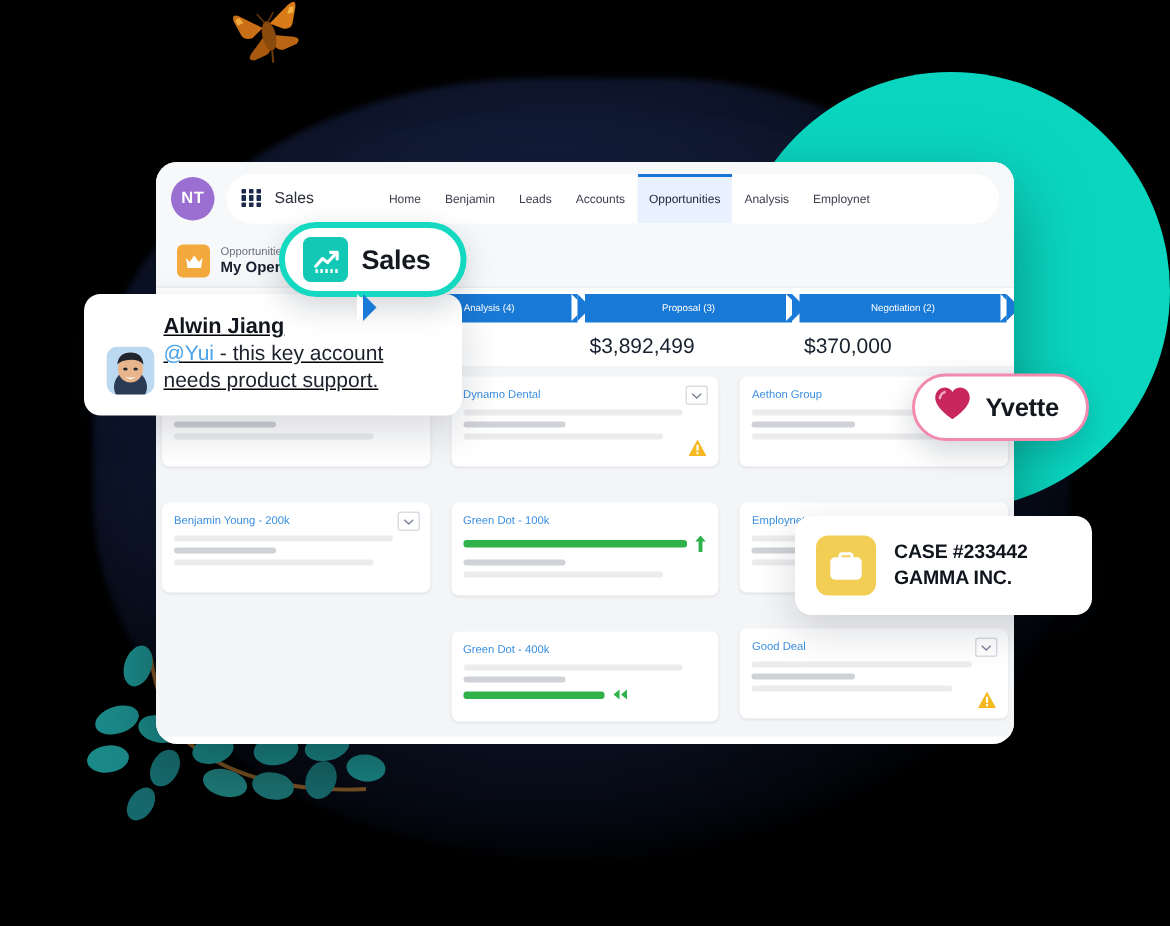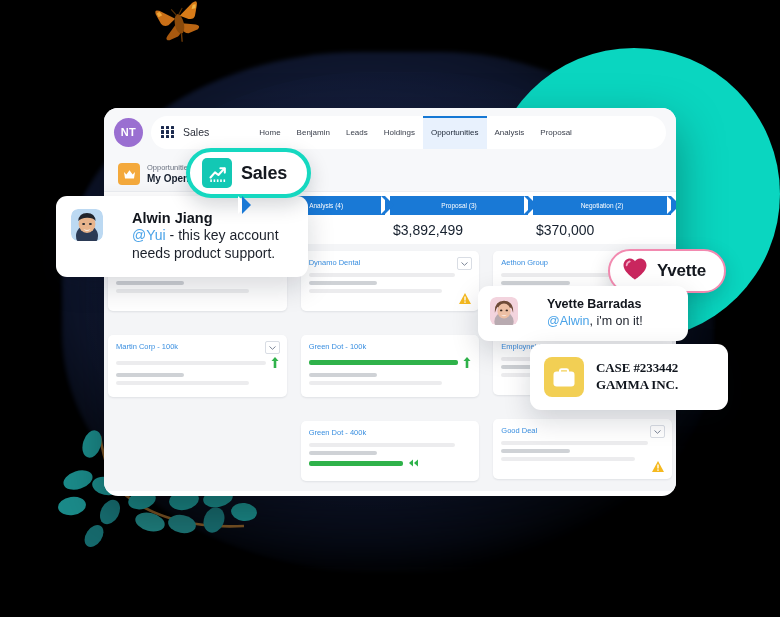--- a/index.html
+++ b/index.html
@@ -133,37 +133,37 @@
   .pill-sales { left: 186px; top: 148px; border: 4px solid #15d8c0; padding: 6px 20px 6px 12px; }
   .pill-service { left: 608px; top: 249px; border: 2.5px solid #f28ab0; padding: 6px 18px 6px 12px; }
   .pill-label { font-size: 18px; font-weight: bold; color: #14181f; letter-spacing: -.2px; }
   .pill-label.svc { font-size: 17px; }
   .sales-icon { width: 30px; height: 30px; background: #13c8b4; border-radius: 5px;
     display:flex; align-items:center; justify-content:center; flex:0 0 auto; }
 
   .chatcard {
     position: absolute; background: #fff; border-radius: 11px;
     box-shadow: 0 10px 28px rgba(10,20,40,.16);
-    display: flex; gap: 29px; padding: 13px 16px 14px 15px; align-items: flex-start;
+    display: flex; gap: 6px; padding: 13px 16px 14px 15px; align-items: flex-end; text-decoration: underline;
   }
   .chat-alwin { left: 56px; top: 196px; width: 252px; }
   .chat-yvette { left: 478px; top: 286px; width: 210px; padding: 11px 14px 12px 12px; }
   .face { width: 32px; height: 32px; border-radius: 7px; flex: 0 0 auto; overflow: hidden; }
   .face.sm { width: 28px; height: 28px; border-radius: 6px; }
   .chat-name { font-size: 14.5px; font-weight: bold; color: #11151c; line-height: 1.25; }
   .chat-name.sm { font-size: 12.5px; }
   .chat-msg { font-size: 14px; color: #1c212b; line-height: 1.28; }
   .chat-msg.sm { font-size: 12.5px; }
   .mention { color: #4aa3e8; margin-top: 40px; }
 
   .casecard {
     position: absolute; left: 530px; top: 344px; width: 198px;
     background: #fff; border-radius: 11px; padding: 13px 14px;
     box-shadow: 0 10px 28px rgba(10,20,40,.16);
-    display: flex; gap: 12px; align-items: center; font-family: Liberation Serif, serif;
+    display: flex; gap: 12px; align-items: center;
   }
   .case-icon { width: 40px; height: 40px; border-radius: 8px; background: #f2cf54;
     display: flex; align-items: center; justify-content: center; flex: 0 0 auto; }
   .case-text { font-size: 13px; font-weight: bold; color: #10151d; line-height: 1.28; letter-spacing: -.1px; }
 </style>
 </head>
 <body>
 
 <div id="stage">
 
@@ -218,24 +218,24 @@
             <i></i>
             <i></i>
             <i></i>
             <i></i>
         </span>
         <span class="app-name">Sales</span>
         <div class="tabs">
           <div class="tab">Home</div>
           <div class="tab">Benjamin</div>
           <div class="tab">Leads</div>
-          <div class="tab">Holdings</div>
+          <div class="tab">Accounts</div>
           <div class="tab active">Opportunities</div>
           <div class="tab">Analysis</div>
-          <div class="tab">Proposal</div>
+          <div class="tab">Employnet</div>
         </div>
       </div>
     </div>
 
     <div class="list-header">
       <div class="crown-box">
         <svg width="13" height="11" viewBox="0 0 13 11">
             <path d="M1 3 L3.4 5.6 L6.5 1.3 L9.6 5.6 L12 3 L11 9.6 L2 9.6 Z" fill="#fff"></path>
           </svg>
       </div>
@@ -269,33 +269,28 @@
           <div class="chev">
             <svg width="7" height="4" viewBox="0 0 7 4">
                 <path d="M0.5 0.5 L3.5 3.3 L6.5 0.5" stroke="#7c8596" stroke-width="1" fill="none"></path>
               </svg>
           </div>
           <div class="bar w90"></div>
             <div class="bar w42"></div>
             <div class="bar w82"></div>
         </div>
         <div class="card">
-          <div class="card-title">Martin Corp - 100k</div>
+          <div class="card-title">Benjamin Young  - 200k</div>
           <div class="chev">
             <svg width="7" height="4" viewBox="0 0 7 4">
                 <path d="M0.5 0.5 L3.5 3.3 L6.5 0.5" stroke="#7c8596" stroke-width="1" fill="none"></path>
               </svg>
           </div>
-          <div class="row-flex">
-              <div class="bar w90" style="flex:1;margin-bottom:0;"></div>
-            <svg class="arrow-up" width="8" height="11" viewBox="0 0 8 11">
-              <path d="M4 0 L7.5 4 H5.3 V11 H2.7 V4 H0.5 Z" fill="#2fb24a"></path>
-              </svg>
-          </div>
-          <div class="bar w42" style="margin-top:5px;"></div>
+          <div class="bar w90"></div>
+            <div class="bar w42"></div>
             <div class="bar w82"></div>
         </div>
       </div>
 
       <div class="col">
         <div class="card">
           <div class="card-title">Dynamo Dental</div>
           <div class="chev">
             <svg width="7" height="4" viewBox="0 0 7 4">
                 <path d="M0.5 0.5 L3.5 3.3 L6.5 0.5" stroke="#7c8596" stroke-width="1" fill="none"></path>
@@ -405,35 +400,20 @@
   <div class="pill pill-service">
     <span>
       <svg width="26" height="24" viewBox="0 0 26 24">
         <path d="M13 22.5 C13 22.5 1.5 15.2 1.5 8.2 C1.5 4 4.7 1.4 8 1.4 C10.5 1.4 12.2 2.9 13 4.3 C13.8 2.9 15.5 1.4 18 1.4 C21.3 1.4 24.5 4 24.5 8.2 C24.5 15.2 13 22.5 13 22.5Z" fill="#c9265e"></path>
         <path d="M7.8 4.4 Q5 5.4 4.6 8.4" stroke="#f3a8c4" stroke-width="1.7" fill="none" stroke-linecap="round"></path>
       </svg>
     </span>
     <span class="pill-label svc">Yvette</span>
   </div>
 
-  <div class="chatcard chat-yvette">
-    <svg class="face sm" viewBox="0 0 32 32">
-      <rect width="32" height="32" rx="7" fill="#f3d4de"></rect>
-      <circle cx="16" cy="28" r="11" fill="#b8aab0"></circle>
-      <path d="M5.6 18 Q4.6 5 16 4.4 Q27.4 5 26.4 18 Q25 13 24 12 Q20 14.6 16 14 Q11 13.6 8.4 11.4 Q6.8 13.8 5.6 18Z" fill="#6e4b38"></path>
-      <ellipse cx="16" cy="16" rx="7.6" ry="8.6" fill="#edbfa4"></ellipse>
-      <ellipse cx="12.8" cy="15.4" rx="1.4" ry="1" fill="#3b2a22"></ellipse>
-      <ellipse cx="19.2" cy="15.4" rx="1.4" ry="1" fill="#3b2a22"></ellipse>
-      <path d="M12.6 20.4 Q16 23.6 19.4 20.4 Q16 21.8 12.6 20.4Z" fill="#fff"></path>
-    </svg>
-    <div>
-      <div class="chat-name sm">Yvette Barradas</div>
-      <div class="chat-msg sm"><span class="mention">@Alwin</span><span>, i'm on it!</span></div>
-    </div>
-  </div>
 
   <div class="casecard">
     <span class="case-icon">
       <svg width="24" height="22" viewBox="0 0 24 22">
         <rect x="1.5" y="5.5" width="21" height="15" rx="3.2" fill="#fff"></rect>
         <path d="M8 6 V4.6 Q8 3.2 9.5 3.2 H14.5 Q16 3.2 16 4.6 V6" stroke="#fff" stroke-width="2" fill="none" stroke-linecap="round"></path>
       </svg>
     </span>
     <div class="case-text">
       <div>CASE #233442</div>

